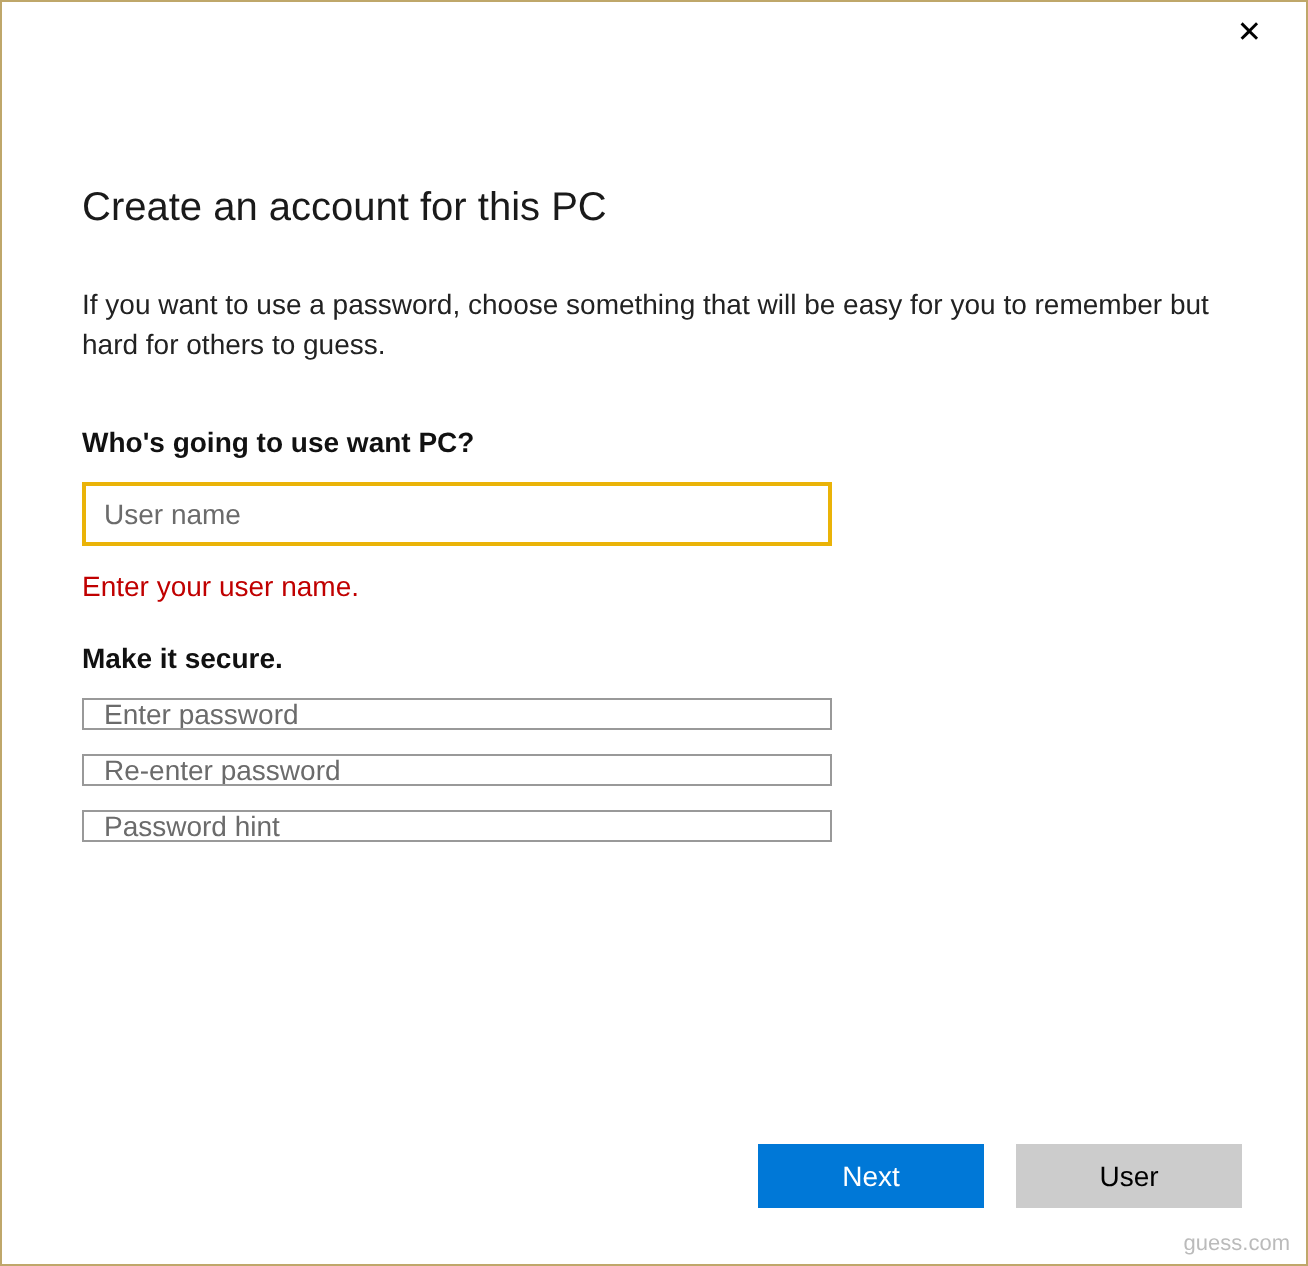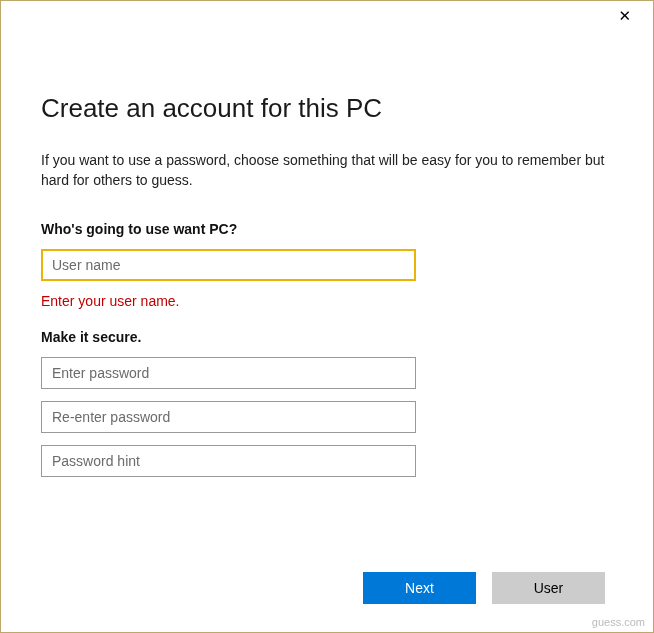--- a/index.html
+++ b/index.html
@@ -26,41 +26,41 @@
       font-size: 15px;
       font-family: Arial, sans-serif;
       color: #000;
       cursor: pointer;
       padding: 4px 8px;
     }
     .content {
       padding: 12px 40px 0 40px;
     }
     h1.page-title {
-      font-size: 26px;
+      font-size: 20px;
       font-weight: 400;
       color: #1a1a1a;
       margin-top: 50px;
       margin-bottom: 26px;
     }
     .desc {
       font-size: 14px;
       color: #222;
       line-height: 1.45;
       margin-bottom: 30px;
     }
     .section-label {
       font-size: 14px;
       font-weight: 600;
       color: #111;
       margin-bottom: 12px;
     }
     .field {
       width: 375px;
-      height: 32px;
+      height: 16px;
       border: 1px solid #999;
       padding: 0 10px;
       font-size: 14px;
       color: #333;
       outline: none;
       display: block;
       margin-bottom: 12px;
       font-family: inherit;
     }
     .field::placeholder {
@@ -73,21 +73,21 @@
     }
     .error-msg {
       color: #c00000;
       font-size: 14px;
       margin-top: 6px;
       margin-bottom: 20px;
     }
     .button-row {
       position: absolute;
       bottom: 28px;
-      right: 48px;
+      right: 32px;
       display: flex;
       gap: 16px;
     }
     .btn {
       width: 113px;
       height: 32px;
       border: none;
       font-size: 14px;
       font-family: inherit;
       cursor: pointer;

